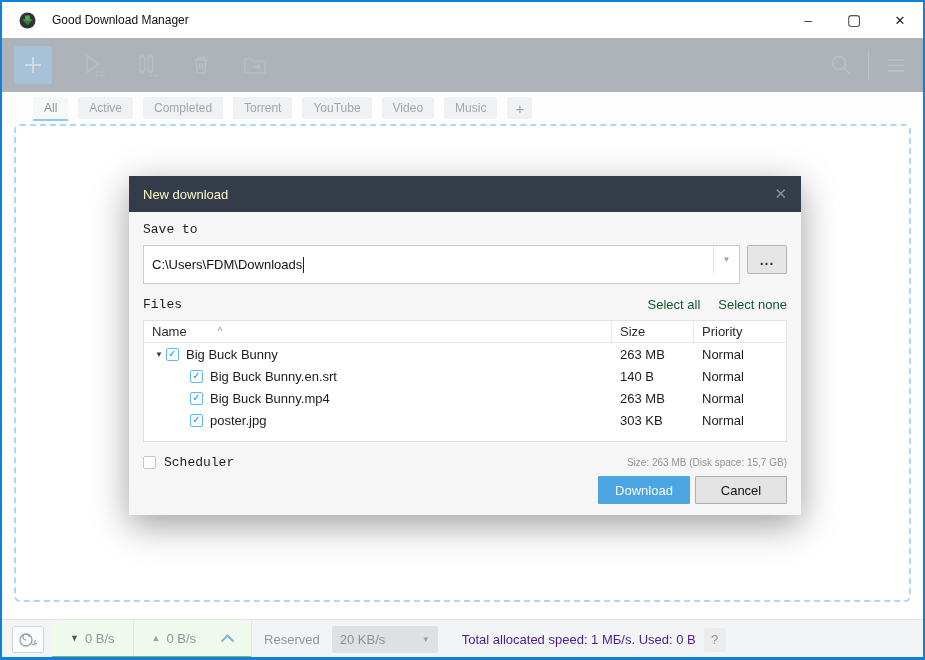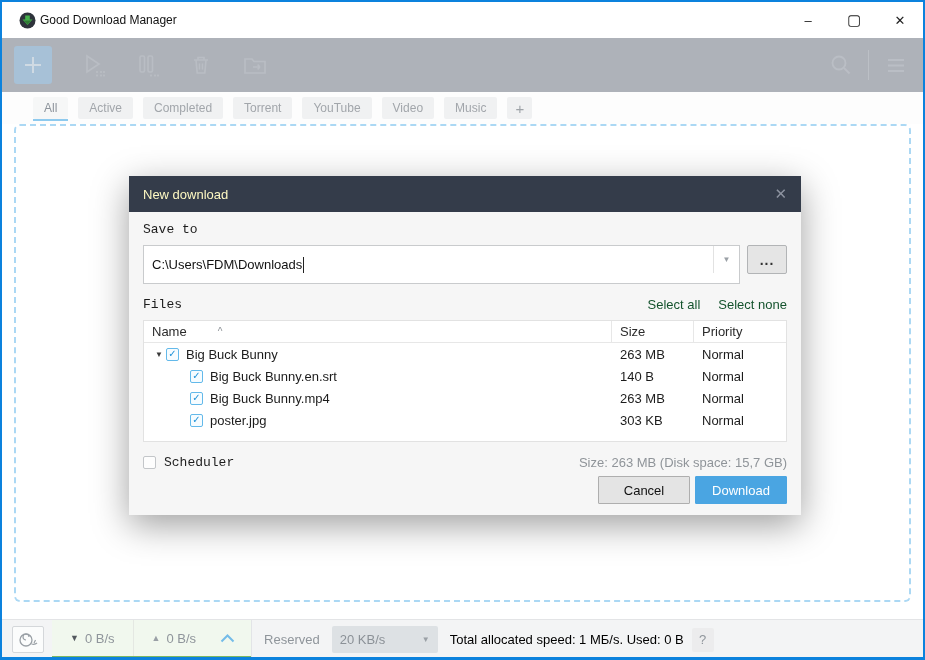--- a/index.html
+++ b/index.html
@@ -3,21 +3,21 @@
 <meta charset="utf-8">
 <style>
   html,body{margin:0;padding:0;background:#d7dade;font-family:"Liberation Sans",sans-serif;}
   *{box-sizing:border-box;}
   .window{position:relative;width:925px;height:660px;background:#ffffff;
     border-left:2px solid #0c82dd;border-right:2px solid #0c82dd;border-top:2px solid #0c82dd;border-bottom:3px solid #0c82dd;overflow:hidden;}
 
   
   .titlebar{position:absolute;left:0;top:0;width:921px;height:36px;background:#ffffff;display:flex;align-items:center;}
   .appicon{width:17px;height:17px;margin-left:17px;flex:0 0 auto;}
-  .apptitle{margin-left:4px;font-size:12px;color:#111;}
+  .apptitle{margin-left:16px;font-size:12px;color:#111;}
   .wincontrols{margin-left:auto;display:flex;height:100%;}
   .winbtn{width:46px;height:100%;display:flex;align-items:center;justify-content:center;font-size:13px;color:#222;cursor:default;}
   .winbtn.max{font-size:15px;}
 
   
   .toolbar{position:absolute;left:0;top:36px;width:921px;height:54px;background:#aeb2b9;display:flex;align-items:center;}
   .tb-add{width:38px;height:38px;margin-left:12px;border-radius:3px;background:#a7c1d7;display:flex;align-items:center;justify-content:center;}
   .tb-ico{width:26px;height:26px;margin-left:28px;display:flex;align-items:center;justify-content:center;opacity:.55;}
   .tb-right{margin-left:auto;display:flex;align-items:center;}
   .tb-sep{width:1px;height:30px;background:#bcc0c6;margin:0 14px;}
@@ -45,21 +45,21 @@
   .speedcell{display:flex;align-items:center;padding:0 18px;}
   .speedcell.first{border-right:1px solid #e4e8e2;}
   .arrow-down{color:#53585e;font-size:9px;margin-right:6px;}
   .arrow-up{color:#9aa0a6;font-size:9px;margin-right:6px;}
   .chevcell{display:flex;align-items:center;padding:0 16px 0 6px;}
   .sb-sep{width:1px;height:39px;background:#e2e4e7;}
   .reserved{margin-left:12px;color:#8f959b;}
   .limitdrop{margin-left:12px;width:106px;height:27px;background:#dde1e4;border-radius:2px;display:flex;align-items:center;
     padding:0 8px;color:#8b9197;font-size:13px;}
   .limitdrop .darr{margin-left:auto;font-size:8px;color:#9aa0a6;}
-  .totaltext{margin-left:12px;color:#000000;}
+  .totaltext{margin-left:24px;color:#4c1d95;}
   .helpbtn{margin-left:8px;width:22px;height:24px;background:#ececed;border-radius:2px;display:flex;align-items:center;justify-content:center;color:#8f959b;}
 
   
   .dialog{position:absolute;left:127px;top:174px;width:672px;height:339px;background:#f6f6f6;
     box-shadow:0 10px 34px rgba(0,0,0,.38);}
   .dlg-header{height:36px;background:#343c4a;display:flex;align-items:center;padding:0 14px;}
   .dlg-title{color:#fef9c3;font-size:13px;}
   .dlg-close{margin-left:auto;color:#8d93a0;font-size:15px;}
   .dlg-body{padding:10px 14px 0 14px;}
   .lbl{font-size:13px;color:#1c1c1c;font-family:Liberation Mono, monospace;}
@@ -80,21 +80,21 @@
   .head .cell-name,.head .cell-size{border-right:1px solid #e7e7e7;gap:24px;}
   .cell-size{width:82px;padding-left:8px;height:100%;display:flex;align-items:center;}
   .cell-prio{width:92px;padding-left:8px;height:100%;display:flex;align-items:center;}
   .sortcaret{margin-left:7px;color:#8a8f94;font-size:10px;}
   .expander{font-size:8px;color:#3a3a3a;width:14px;text-align:center;flex:0 0 auto;}
   .indent2{width:38px;flex:0 0 auto;}
   .cbx{width:13px;height:13px;border:1px solid #63b9ea;background:#f6fcff;border-radius:2px;margin-right:7px;
     display:flex;align-items:center;justify-content:center;font-size:10px;color:#1f92d8;line-height:1;flex:0 0 auto;}
   .cbx-off{width:13px;height:13px;border:1px solid #c3c6c9;background:#fdfdfd;border-radius:2px;margin-right:8px;flex:0 0 auto;}
   .schedrow{display:flex;align-items:center;margin-top:13px;}
-  .sizesum{margin-left:auto;color:#8f9499;font-size:13px;}
+  .sizesum{margin-left:auto;color:#8f9499;font-size:10px;}
   .dlg-footer{position:absolute;right:14px;bottom:11px;display:flex;gap:5px;}
   .btn{width:92px;height:28px;display:flex;align-items:center;justify-content:center;font-size:13px;border-radius:1px;}
   .btn-cancel{background:#e4e4e4;border:1px solid #aeaeae;color:#111;}
   .btn-primary{background:#4aa5e2;border:1px solid #4aa5e2;color:#ffffff;}
 </style>
 </head>
 <body>
 
 <div class="window">
 
@@ -287,18 +287,18 @@
           <div class="cell-prio">Normal</div>
         </div>
       </div>
       <div class="schedrow">
         <span class="cbx-off"></span>
         <span class="lbl">Scheduler</span>
         <span class="sizesum">Size: 263 MB (Disk space: 15,7 GB)</span>
       </div>
     </div>
     <div class="dlg-footer">
+      <div class="btn btn-primary">Download</div>
       <div class="btn btn-cancel">Cancel</div>
-      <div class="btn btn-primary">Download</div>
     </div>
   </div>
 
 </div>
 
 </body></html>

